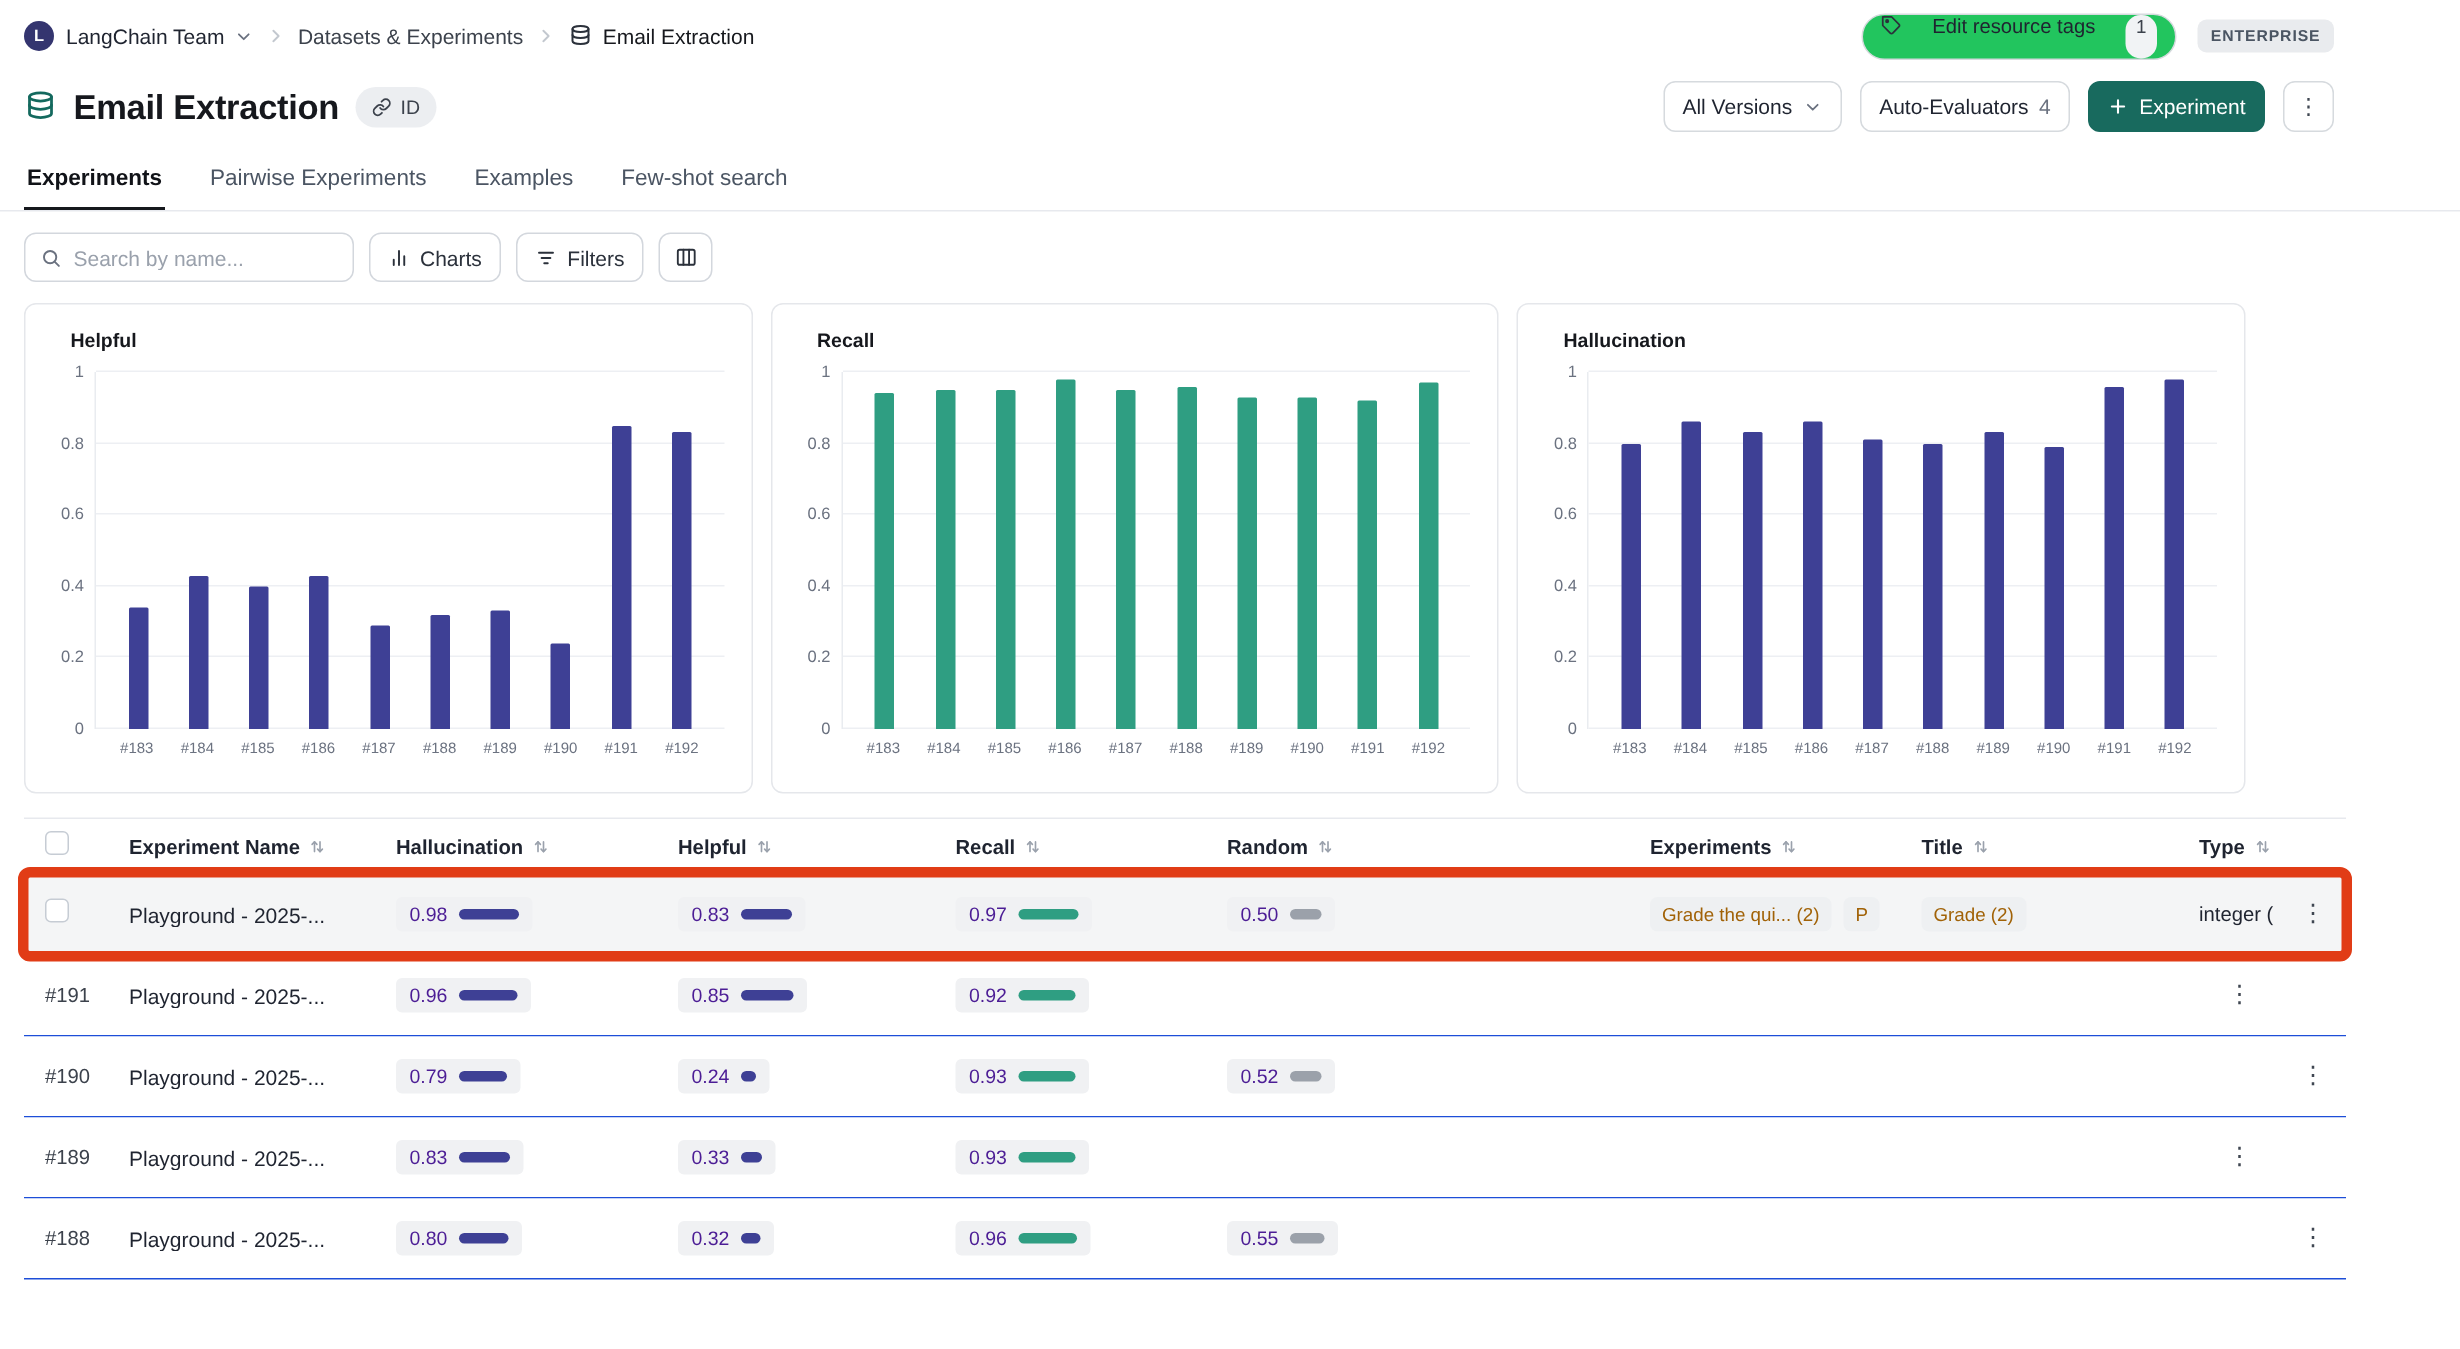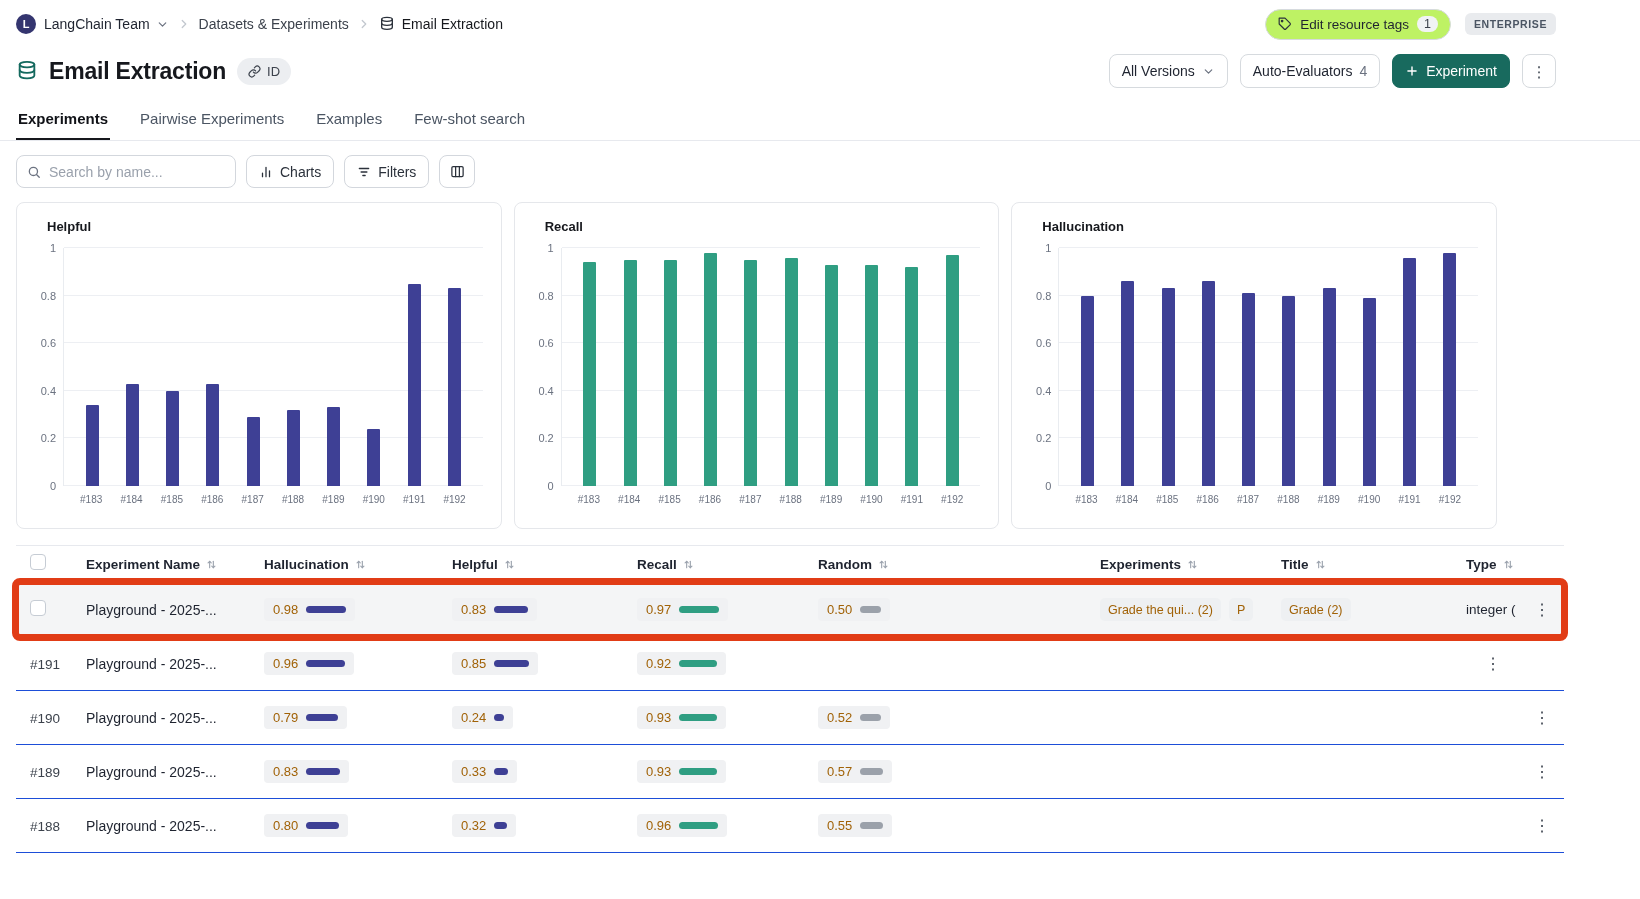--- a/index.html
+++ b/index.html
@@ -12,22 +12,22 @@
   .topbar { height:48px; display:flex; align-items:center; justify-content:space-between;
     padding:0 84px 0 16px; }
   .breadcrumb { display:flex; align-items:center; gap:8px; font-size:14px; }
   .avatar { width:20px; height:20px; border-radius:50%; background:#34356f; color:#fff;
     font-size:11px; font-weight:700; display:inline-flex; align-items:center; justify-content:center; }
   .crumb.team { display:flex; align-items:center; gap:6px; font-size:14px; font-weight:500; }
   .sep { color:#c3c8cf; }
   .crumb.link { color:#3c424c; text-decoration:none; font-size:14px; }
   .crumb.current { display:flex; align-items:center; gap:7px; font-weight:500; color:#16181d; }
   .topbar-right { display:flex; align-items:center; gap:14px; }
-  .pill-btn { display:flex; align-items:center; gap:8px; height:31px; padding:0 12px;
-    border:1px solid #d6dade; border-radius:16px; font-size:13.5px; color:#1f2430; background:#bef264; }
+  .pill-btn { display:flex; gap:20px; height:31px; padding:0 12px;
+    border:1px solid #d6dade; border-radius:16px; font-size:13.5px; color:#1f2430; background:#22c55e; }
   .count-chip { font-size:12.5px; color:#3c424c; padding:1px 7px; border-radius:10px; background:#f1f3f5; }
   .plan-badge { background:#e9ebee; color:#4b5563; font-size:10.5px; font-weight:700;
     letter-spacing:.6px; padding:5px 9px; border-radius:6px; }
 
   
   .page-header { display:flex; align-items:center; justify-content:space-between;
     padding:6px 84px 4px 16px; }
   .ph-left { display:flex; align-items:center; gap:11px; }
   .db-icon-lg { color:#14695e; }
   .page-title { font-size:23px; font-weight:700; letter-spacing:-0.2px; color:#16181d; }
@@ -83,21 +83,21 @@
     background:#fff; display:inline-block; }
   .trow { display:grid; grid-template-columns:var(--cols); align-items:center; height:54px;
     border-bottom:1px solid #1d4ed8; position:relative; background:#fff; }
   .trow.highlighted { background:#f4f5f6; }
   .trow.highlighted::after { content:""; position:absolute; inset:-5px -4px;
     border:7px solid #e13c16; border-radius:8px; pointer-events:none; z-index:3; }
   .row-id { font-size:13.5px; color:#3c424c; }
   .cell-name { font-size:14px; color:#1f2430; white-space:nowrap; overflow:hidden;
     text-overflow:ellipsis; padding-right:10px; }
   .metric-pill { display:inline-flex; align-items:center; gap:8px; background:#f0f1f3;
-    border-radius:4px; height:23px; padding:0 9px; font-size:13px; color:#a16207; }
+    border-radius:4px; height:23px; padding:0 9px; font-size:13px; color:#4c1d95; }
   .metric-bar { height:7px; border-radius:3.5px; display:inline-block; }
   .cell-desc { display:flex; align-items:center; gap:8px; overflow:hidden; padding-right:6px; }
   .pill { display:inline-flex; align-items:center; background:#eef0f2; border-radius:5px;
     height:23px; padding:0 8px; font-size:12.5px; color:#a16207; white-space:nowrap; }
   .cell-type { font-size:13.5px; color:#1f2430; white-space:nowrap; overflow:hidden; }
   .kebab-cell { display:flex; justify-content:center; }
   .kebab { font-size:16px; color:#3f4651; line-height:1; }
 </style>
 </head>
 <body>
@@ -584,24 +584,20 @@
             <span class="metric-bar" style="width: 34px; background: rgb(62, 64, 149);"></span>
           </span></div>
         <div class="td metric-cell"><span class="metric-pill">
             <span class="metric-value">0.33</span>
             <span class="metric-bar" style="width: 14px; background: rgb(62, 64, 149);"></span>
           </span></div>
         <div class="td metric-cell"><span class="metric-pill">
             <span class="metric-value">0.93</span>
             <span class="metric-bar" style="width: 38px; background: rgb(47, 158, 130);"></span>
           </span></div>
-        <div class="td metric-cell"><span class="metric-pill">
-            <span class="metric-value">0.57</span>
-            <span class="metric-bar" style="width: 23px; background: rgb(155, 161, 170);"></span>
-          </span></div>
         <div class="td cell-desc"></div>
         <div class="td cell-title-col"></div>
         <div class="td cell-type"></div>
         <div class="td kebab-cell">
           <button class="kebab">⋮</button>
         </div>
       </div>
       <div class="trow">
         <div class="td c-sel"><span class="row-id">#188</span></div>
         <div class="td cell-name">Playground - 2025-...</div>

